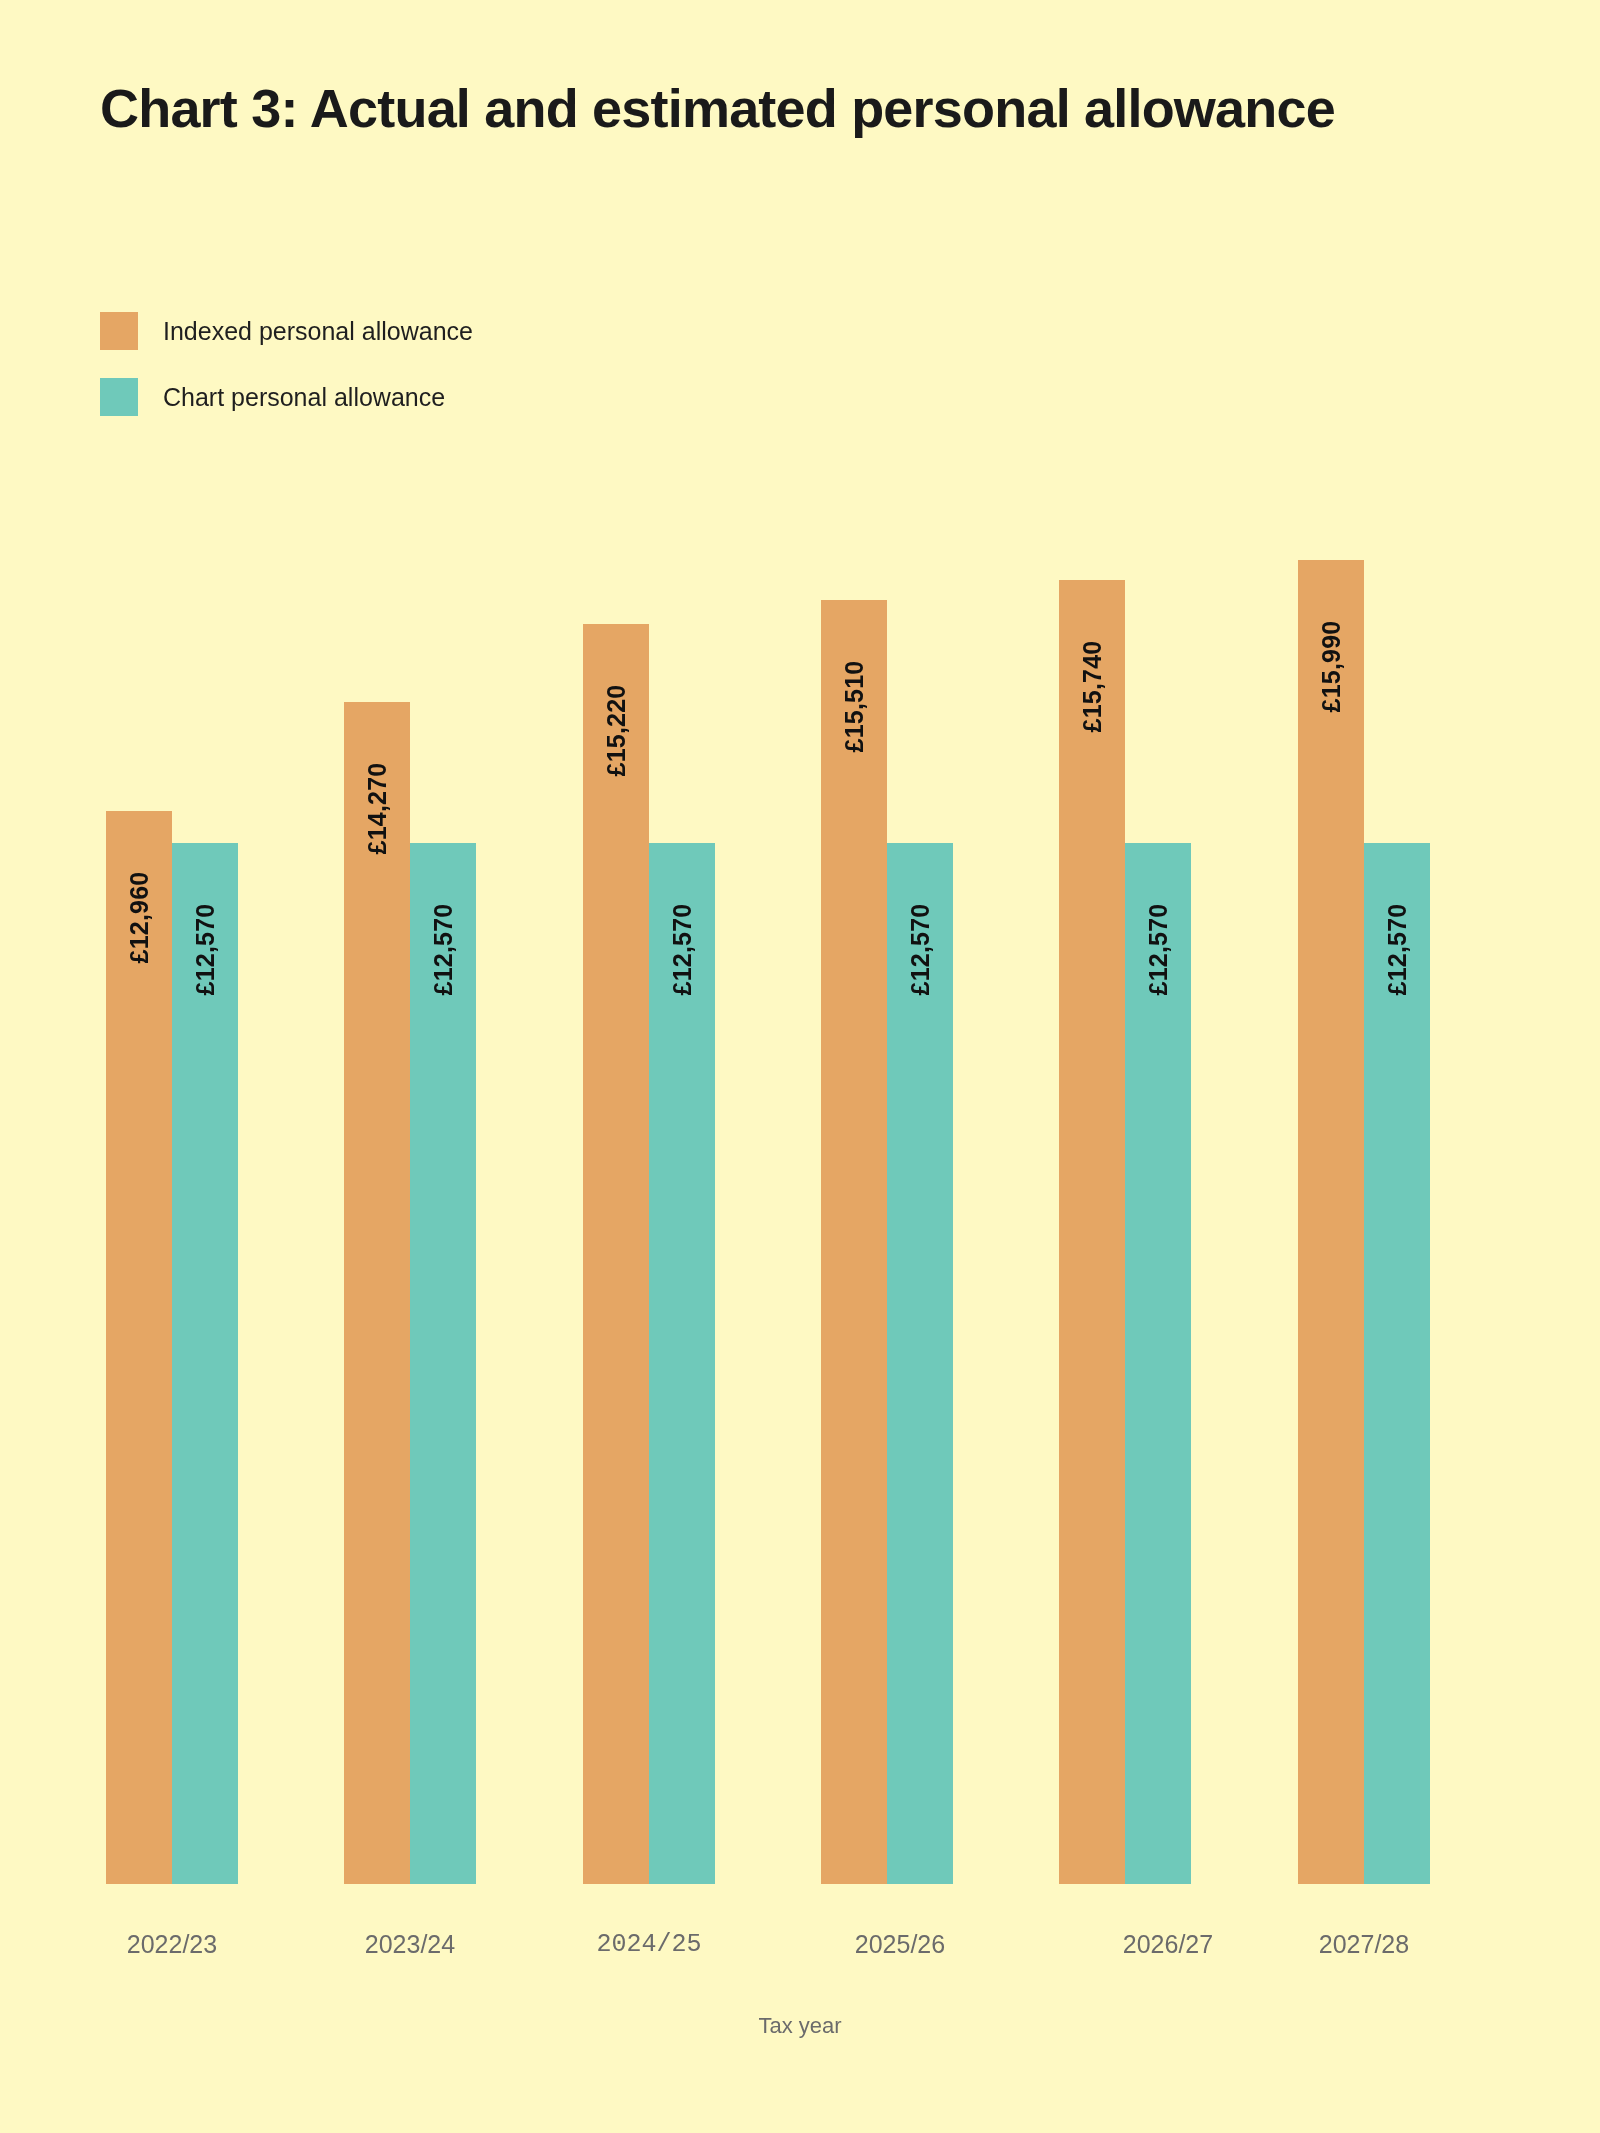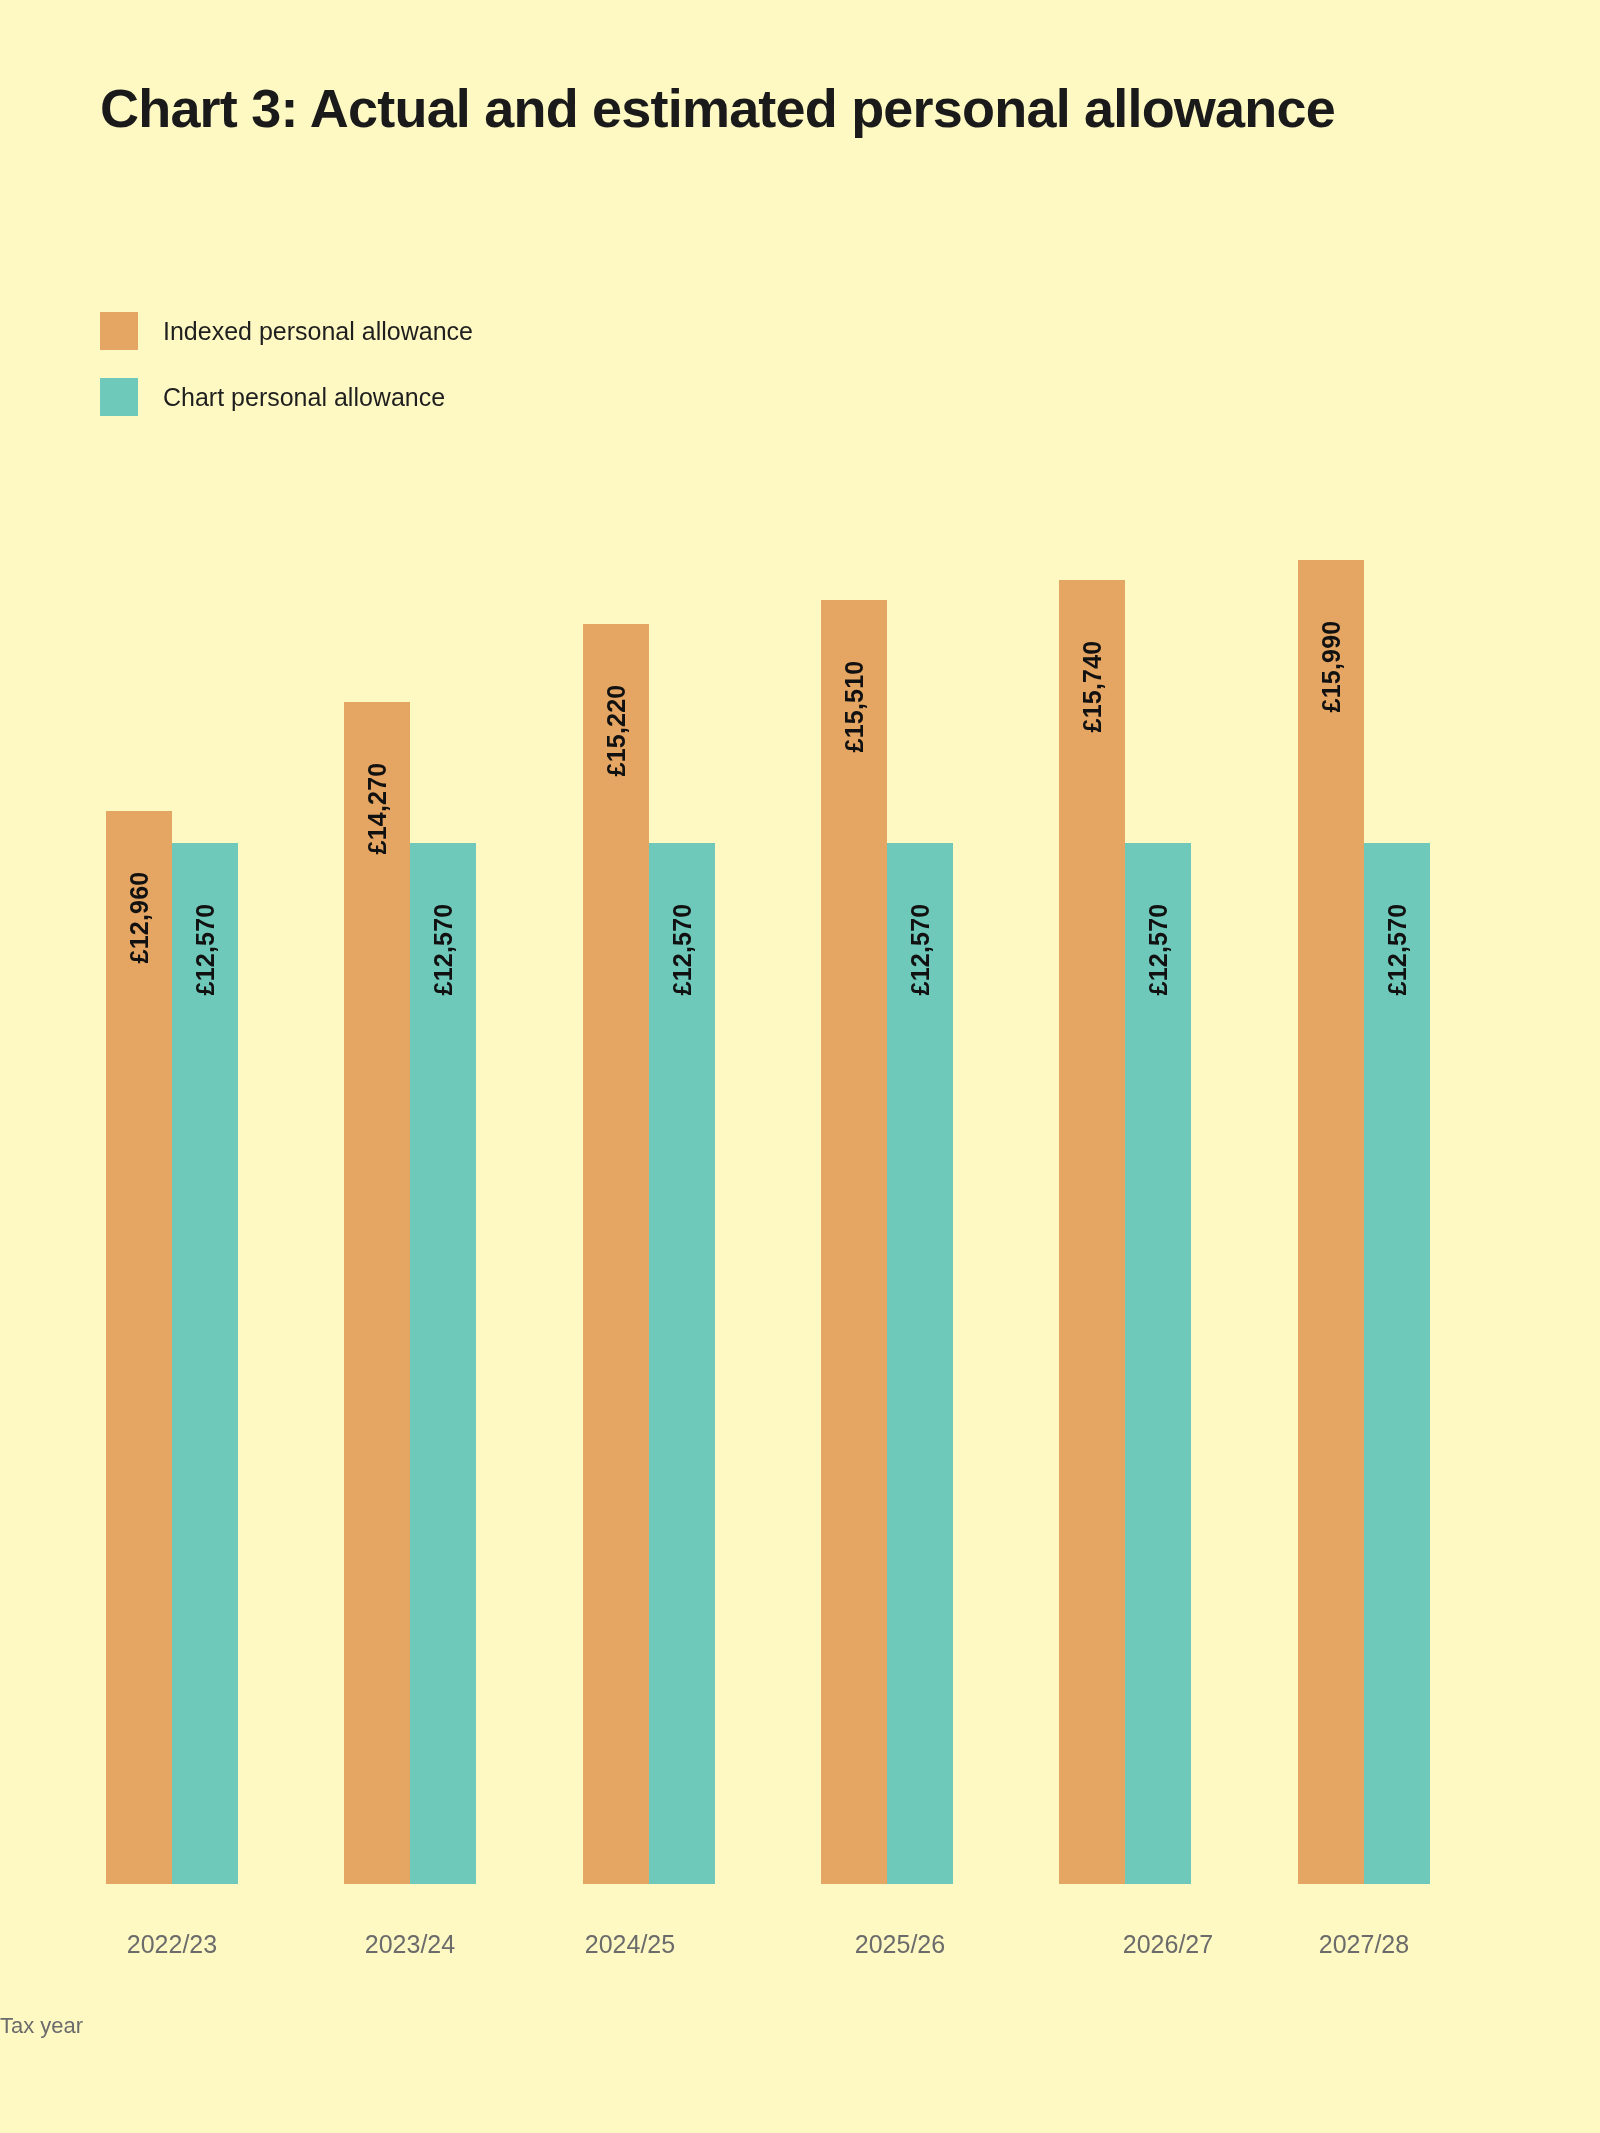--- a/index.html
+++ b/index.html
@@ -116,21 +116,21 @@
     color: #6b6b6b;
     font-family: "Liberation Sans", sans-serif;
   }
 
   
   .axis-title {
     position: absolute;
     top: 2013px;
     left: 0;
     width: 1600px;
-    text-align: left;
+    text-align: center;
     font-size: 22px;
     color: #6b6b6b;
     font-family: "Liberation Sans", sans-serif;
   }
 </style>
 </head>
 <body>
 
 <div class="page">
 
@@ -167,21 +167,21 @@
       </div>
       <div class="cat-label" style="left: 310px;">2023/24</div>
       <div class="bar-group" style="left: 583px; bottom: 249px;">
         <div class="bar indexed" style="background: rgb(229, 166, 100); width: 66px; height: 1260px;">
           <span class="bar-value">£15,220</span>
         </div>
         <div class="bar actual" style="background: rgb(111, 201, 186); width: 66px; height: 1041px;">
           <span class="bar-value">£12,570</span>
         </div>
       </div>
-      <div class="cat-label" style="left: 530px;">2024/25</div>
+      <div class="cat-label" style="left: 549px; font-family: Liberation Mono, monospace;">2024/25</div>
       <div class="bar-group" style="left: 821px; bottom: 249px;">
         <div class="bar indexed" style="background: rgb(229, 166, 100); width: 66px; height: 1284px;">
           <span class="bar-value">£15,510</span>
         </div>
         <div class="bar actual" style="background: rgb(111, 201, 186); width: 66px; height: 1041px;">
           <span class="bar-value">£12,570</span>
         </div>
       </div>
       <div class="cat-label" style="left: 800px;">2025/26</div>
       <div class="bar-group" style="left: 1059px; bottom: 249px;">

